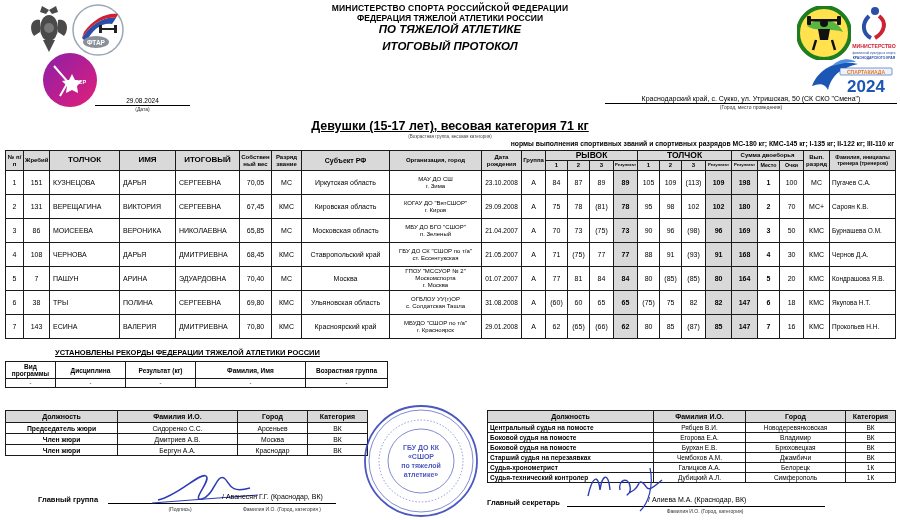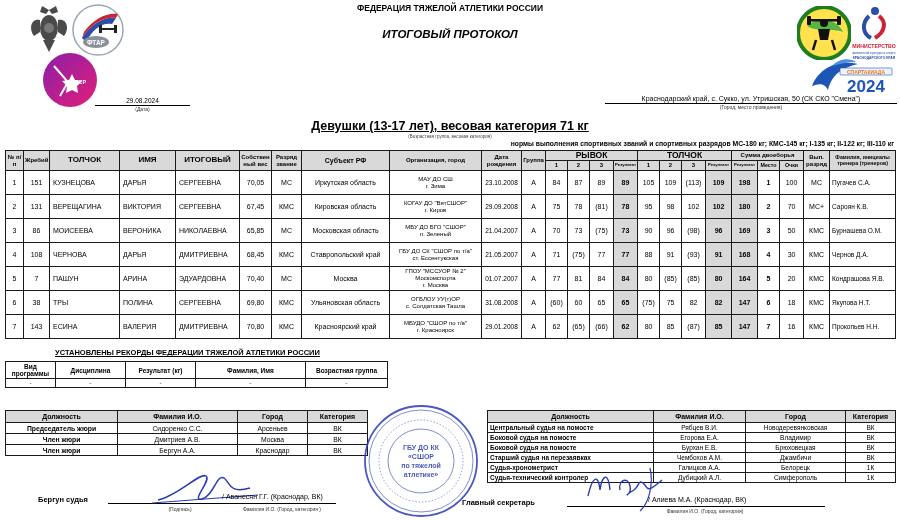--- a/index.html
+++ b/index.html
@@ -4,21 +4,21 @@
 <style>
   *{margin:0;padding:0;box-sizing:border-box}
   html,body{width:900px;height:520px}
   body{font-family:"Liberation Sans",sans-serif;background:#fff;color:#000;position:relative;overflow:hidden}
   
   .center-head{position:absolute;left:185px;top:3px;width:530px;text-align:center}
   .h-org1{font-size:8.5px;font-weight:bold;letter-spacing:.2px}
   .h-org2{font-size:8.5px;font-weight:bold}
   .h-org3{font-size:8px}
   .h-title{font-size:11.5px;font-weight:bold;font-style:italic;margin-top:2px}
-  .h-proto{font-size:11.5px;font-weight:bold;font-style:italic;margin-top:15px}
+  .h-proto{font-size:11.5px;font-weight:bold;font-style:italic;margin-top:5px}
   .logo{position:absolute}
   .date-block{position:absolute;left:95px;top:97px;width:95px;text-align:center}
   .date-val{font-size:6.5px;border-bottom:1px solid #000;padding-bottom:1px}
   .tiny-label{font-size:5px;color:#333}
   .venue-block{position:absolute;left:605px;top:95px;width:292px;text-align:center}
   .venue-val{font-size:7px;border-bottom:1px solid #000;padding-bottom:1px}
   .section-title{position:absolute;left:0;top:119px;width:100%;text-align:center;font-size:12.5px;font-weight:bold;text-decoration:underline}
   .section-sub{position:absolute;left:0;top:134px;width:100%;text-align:center;font-size:4.5px;color:#444}
   .norms{position:absolute;right:6px;top:140px;font-size:6.8px;font-weight:bold;text-align:right}
   
@@ -115,34 +115,36 @@
 </svg>
 <svg class="logo" style="left:806px;top:56px" width="90" height="42" viewBox="0 0 90 42">
   <path d="M6 30 C 14 10, 34 4, 52 8 C 36 12, 26 18, 22 34 C 18 26, 12 28, 6 30 Z" fill="#1c57b5"></path>
   <path d="M26 10 C 34 2, 44 2, 50 6 C 42 6, 34 8, 26 10 Z" fill="#4d8fe0"></path>
   <rect x="34" y="12" width="52" height="7" rx="1" fill="#eef3fb" stroke="#1c57b5" stroke-width=".6"></rect>
   <text x="60" y="17.5" font-size="5" font-weight="bold" fill="#e87722" text-anchor="middle">СПАРТАКИАДА</text>
   <text x="60" y="36" font-size="17" font-weight="bold" fill="#1c57b5" text-anchor="middle">2024</text>
 </svg>
 
 <div class="center-head">
+  <div class="h-org1">МИНИСТЕРСТВО СПОРТА  РОССИЙСКОЙ ФЕДЕРАЦИИ</div>
   <div class="h-org2">ФЕДЕРАЦИЯ ТЯЖЕЛОЙ АТЛЕТИКИ РОССИИ</div>
+  <div class="h-title" style="margin-top:0">ПО ТЯЖЕЛОЙ АТЛЕТИКЕ</div>
   <div class="h-proto">ИТОГОВЫЙ ПРОТОКОЛ</div>
 </div>
 
 <div class="date-block">
   <div class="date-val">29.08.2024</div>
   <div class="tiny-label">(Дата)</div>
 </div>
 <div class="venue-block">
   <div class="venue-val">Краснодарский край, с. Сукко, ул. Утришская, 50 (СК СКО "Смена")</div>
   <div class="tiny-label">(Город, место проведения)</div>
 </div>
 
-<div class="section-title">Девушки (13-17 лет), весовая категория 71 кг</div>
+<div class="section-title">Девушки (15-17 лет), весовая категория 71 кг</div>
 <div class="section-sub">(Возрастная группа, весовая категория)</div>
 <div class="norms">нормы выполнения спортивных званий и спортивных разрядов  МС-180 кг; КМС-145 кг; I-135 кг; II-122 кг; III-110 кг</div>
 
 <table class="main">
   <colgroup>
     <col style="width:18px">
       <col style="width:26px">
       <col style="width:70px">
       <col style="width:56px">
     <col style="width:64px">
@@ -518,30 +520,30 @@
   <ellipse cx="61" cy="59" rx="56" ry="55" fill="none" stroke="#2b3bb5" stroke-width="1.8"></ellipse>
   <ellipse cx="61" cy="59" rx="52" ry="51" fill="none" stroke="#2b3bb5" stroke-width=".7"></ellipse>
   <ellipse cx="61" cy="59" rx="42" ry="41" fill="none" stroke="#2b3bb5" stroke-width=".6" stroke-dasharray="1.5 1.8"></ellipse>
   <ellipse cx="61" cy="59" rx="33" ry="32" fill="none" stroke="#2b3bb5" stroke-width=".7"></ellipse>
   <text x="61" y="48" font-size="7" font-weight="bold" fill="#2b3bb5" text-anchor="middle">ГБУ ДО КК</text>
   <text x="61" y="57" font-size="7" font-weight="bold" fill="#2b3bb5" text-anchor="middle">«СШОР</text>
   <text x="61" y="66" font-size="7" font-weight="bold" fill="#2b3bb5" text-anchor="middle">по тяжелой</text>
   <text x="61" y="75" font-size="7" font-weight="bold" fill="#2b3bb5" text-anchor="middle">атлетике»</text>
 </svg>
 
-<div class="sig-label" style="left:38px;top:495px">Бергун судья</div>
+<div class="sig-label" style="left:38px;top:495px">Главный группа</div>
 <div class="sig-line" style="left:108px;top:503px;width:228px"></div>
 <svg class="svg-abs" style="left:150px;top:466px" width="115" height="42" viewBox="0 0 115 42">
   <path d="M8 34 C 28 30, 50 6, 56 10 C 62 14, 40 36, 52 33 C 64 30, 66 8, 74 12 C 80 16, 78 28, 100 22" stroke="#2b3bb5" fill="none" stroke-width="1.5"></path>
   <path d="M2 37 L 108 29" stroke="#2b3bb5" fill="none" stroke-width="1"></path>
 </svg>
 <div class="sig-name" style="left:222px;top:493px">/ Аванесян Г.Г.  (Краснодар, ВК)</div>
 <div class="sig-sub" style="left:140px;top:506px;width:80px">(Подпись)</div>
 <div class="sig-sub" style="left:222px;top:506px;width:120px">Фамилия И.О. (Город, категория )</div>
 
-<div class="sig-label" style="left:462px;top:498px">Главный секретарь</div>
+<div class="sig-label" style="left:487px;top:498px">Главный секретарь</div>
 <div class="sig-line" style="left:567px;top:506px;width:258px"></div>
 <svg class="svg-abs" style="left:582px;top:460px" width="95" height="52" viewBox="0 0 95 52">
   <path d="M6 36 C 10 18, 16 12, 18 30 C 20 16, 26 10, 28 30 M38 30 C 36 20, 46 16, 48 26 C 50 36, 38 38, 52 30 C 58 26, 56 18, 62 24 C 66 28, 64 34, 80 20" stroke="#2b3bb5" fill="none" stroke-width="1.4"></path>
   <path d="M68 8 C 72 26, 66 44, 58 51" stroke="#2b3bb5" fill="none" stroke-width="1.2"></path>
 </svg>
 <div class="sig-name" style="left:648px;top:496px">/ Алиева М.А. (Краснодар, ВК)</div>
 <div class="sig-sub" style="left:640px;top:508px;width:130px">Фамилия И.О. (Город, категория)</div>
 
 </body></html>

